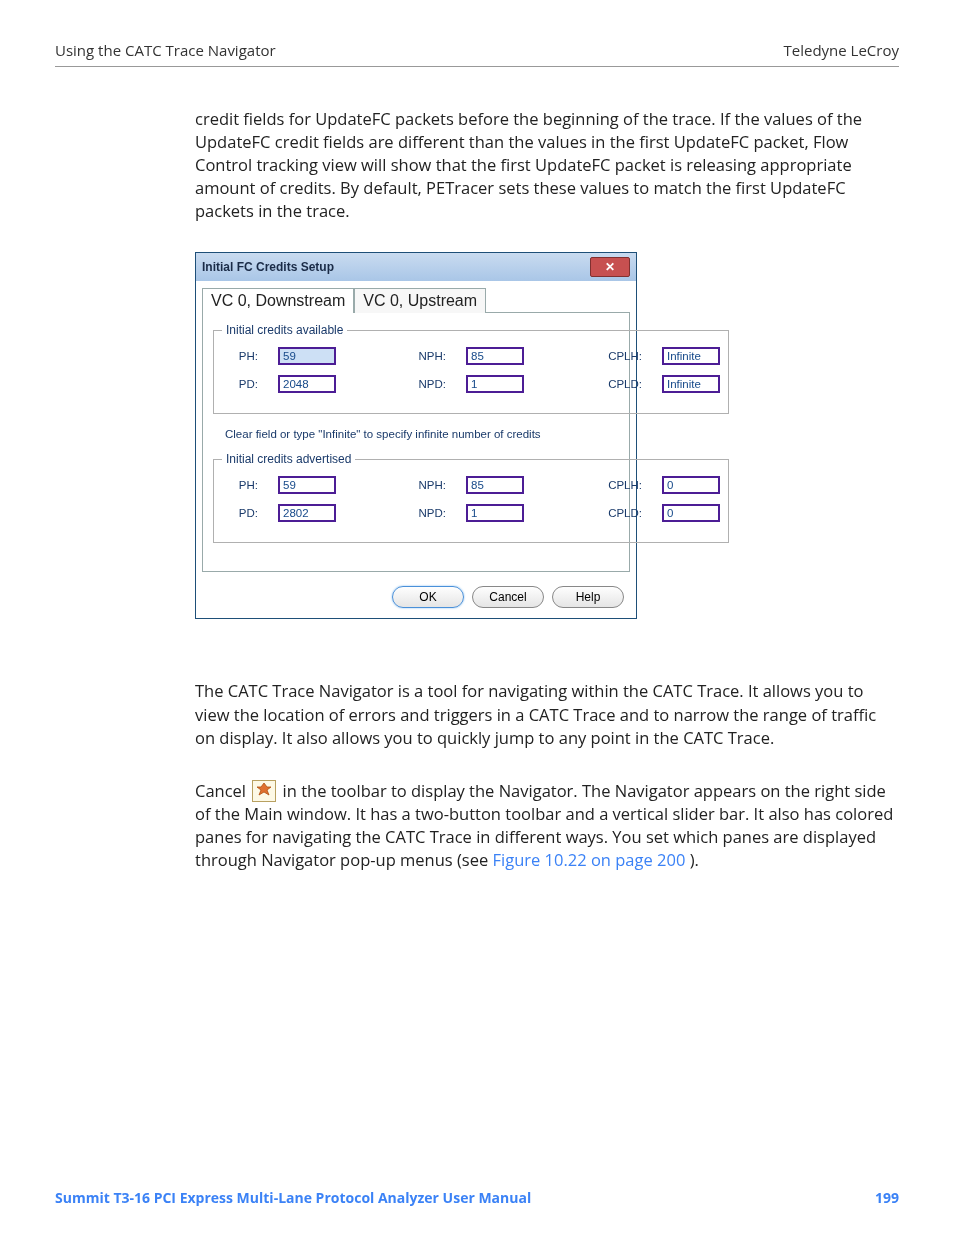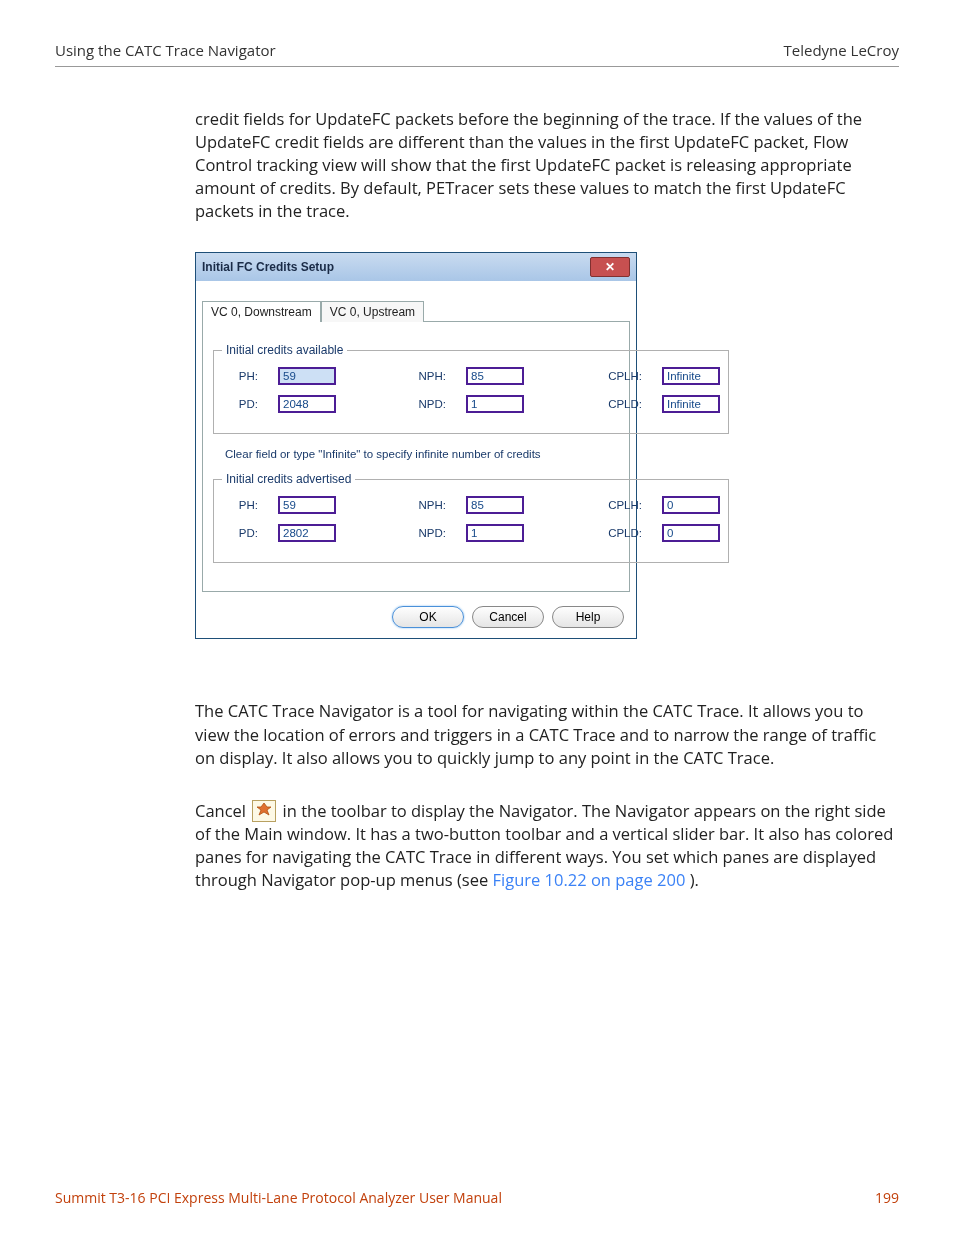--- a/index.html
+++ b/index.html
@@ -68,40 +68,39 @@
   }
   .tabs {
     display: flex;
     padding: 6px 6px 0 6px;
     gap: 0;
   }
   .tab {
     border: 1px solid #9aa;
     border-bottom: none;
     padding: 3px 8px;
-    font-size: 12px;
+    font-size: 16px;
     background: #f7f7f7;
     position: relative;
     top: 1px;
     cursor: pointer;
-    margin-top: 13px;
   }
   .tab.active {
     background: #fff;
     z-index: 2;
   }
   .tab-body {
     border: 1px solid #9aa;
     margin: 0 6px 6px 6px;
     padding: 10px 10px 14px 10px;
     background: #fff;
   }
   fieldset {
     border: 1px solid #b0b0b0;
-    margin: 11px 0 14px 0;
+    margin: 0 0 14px 0;
     padding: 10px 8px 20px 8px;
   }
   legend {
     font-size: 12px;
     color: #1a3a6a;
     padding: 0 4px;
   }
   .row {
     display: flex;
     align-items: center;
@@ -185,21 +184,22 @@
     cursor: pointer;
   }
   .footer {
     position: absolute;
     bottom: 28px;
     left: 55px;
     right: 55px;
     display: flex;
     justify-content: space-between;
     font-size: 14px;
-    color: #c2410c;
+    color: #3b82f6;
+    font-weight: bold;
   }
 </style>
 </head>
 <body>
 
 <div class="page">
 
   <div class="top-header">
     <span>Using the CATC Trace Navigator</span>
     <span>Teledyne LeCroy</span>

